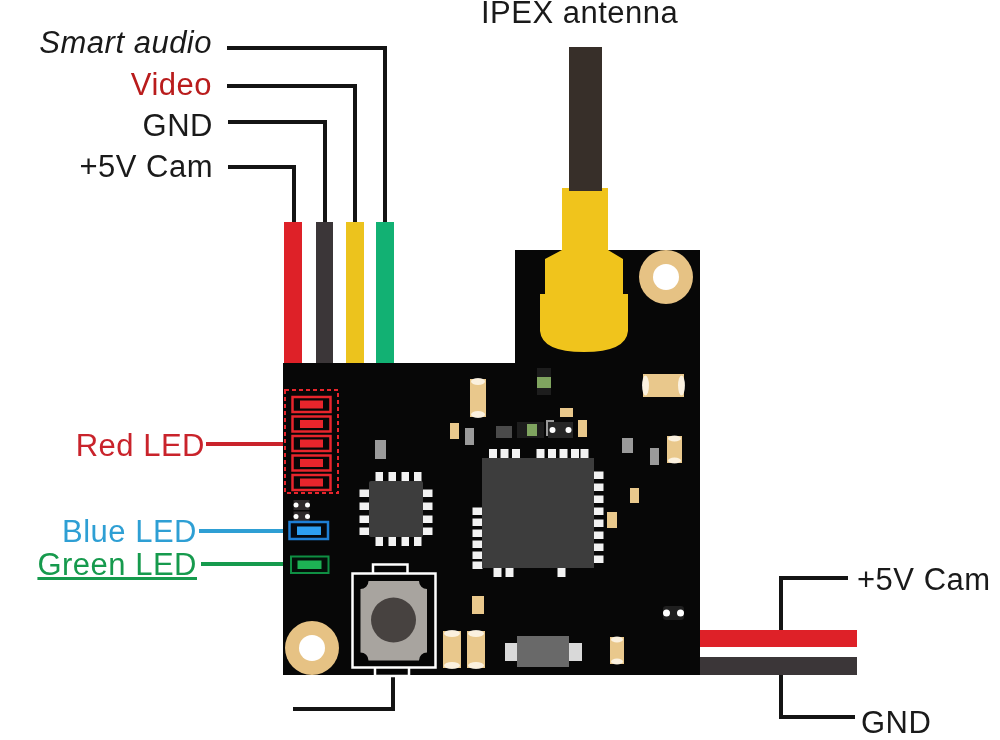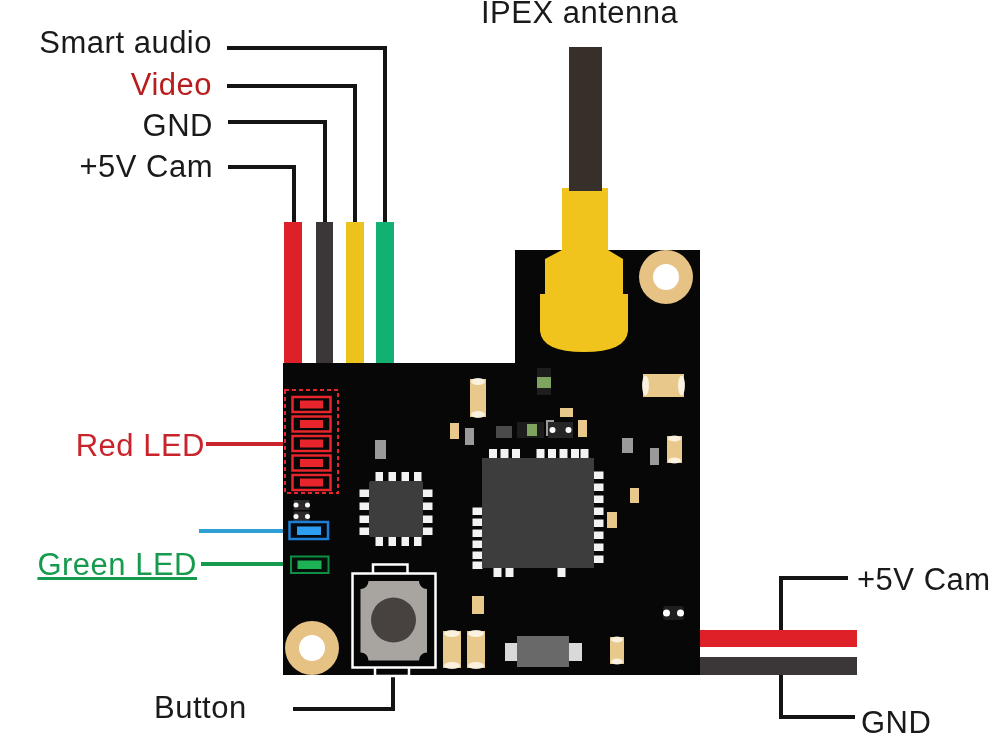--- a/index.html
+++ b/index.html
@@ -214,23 +214,23 @@
       <rect x="496" y="426" width="16" height="12" fill="#4a4a4a"></rect>
       <rect x="548" y="422" width="25" height="16" fill="#262626"></rect>
       <circle cx="552.5" cy="430" r="3" fill="#ffffff"></circle>
       <circle cx="568.5" cy="430" r="3" fill="#ffffff"></circle>
       <rect x="663" y="606" width="21" height="14" rx="3" fill="#1f1f1f"></rect>
       <circle cx="666.5" cy="613" r="3.5" fill="#ffffff"></circle>
       <circle cx="680.5" cy="613" r="3.5" fill="#ffffff"></circle>
     </g>
   </svg>
 
-  <div class="lbl ra" style="right: 788px; top: 27px; color: rgb(26, 26, 26);">Smart audio</div>
+  <div class="lbl ra" style="right: 788px; top: 27px; color: rgb(26, 26, 26); font-style: italic;">Smart audio</div>
   <div class="lbl ra" style="right: 788px; top: 69px; color: #b91c1c;">Video</div>
   <div class="lbl ra" style="right: 787px; top: 110px; color: rgb(26, 26, 26);">GND</div>
   <div class="lbl ra" style="right: 787px; top: 151px; color: rgb(26, 26, 26);">+5V Cam</div>
   <div class="lbl" style="left: 481px; top: -3px; color: rgb(26, 26, 26);">IPEX antenna</div>
   <div class="lbl ra" style="right: 795px; top: 430px; color: rgb(201, 35, 43);">Red LED</div>
+  <div class="lbl ra" style="right: 803px; top: 516px; color: rgb(46, 159, 212);">Blue LED</div>
   <div class="lbl ra" style="right: 803px; top: 549px; color: rgb(22, 154, 77); text-decoration: underline;">Green LED</div>
-  <div class="lbl" style="left: 154px; top: 692px; color: rgb(26, 26, 26);">Button</div>
   <div class="lbl" style="left: 857px; top: 564px; color: rgb(26, 26, 26);">+5V Cam</div>
   <div class="lbl" style="left: 861px; top: 707px; color: rgb(26, 26, 26);">GND</div>
 </div>
 
 </body></html>

